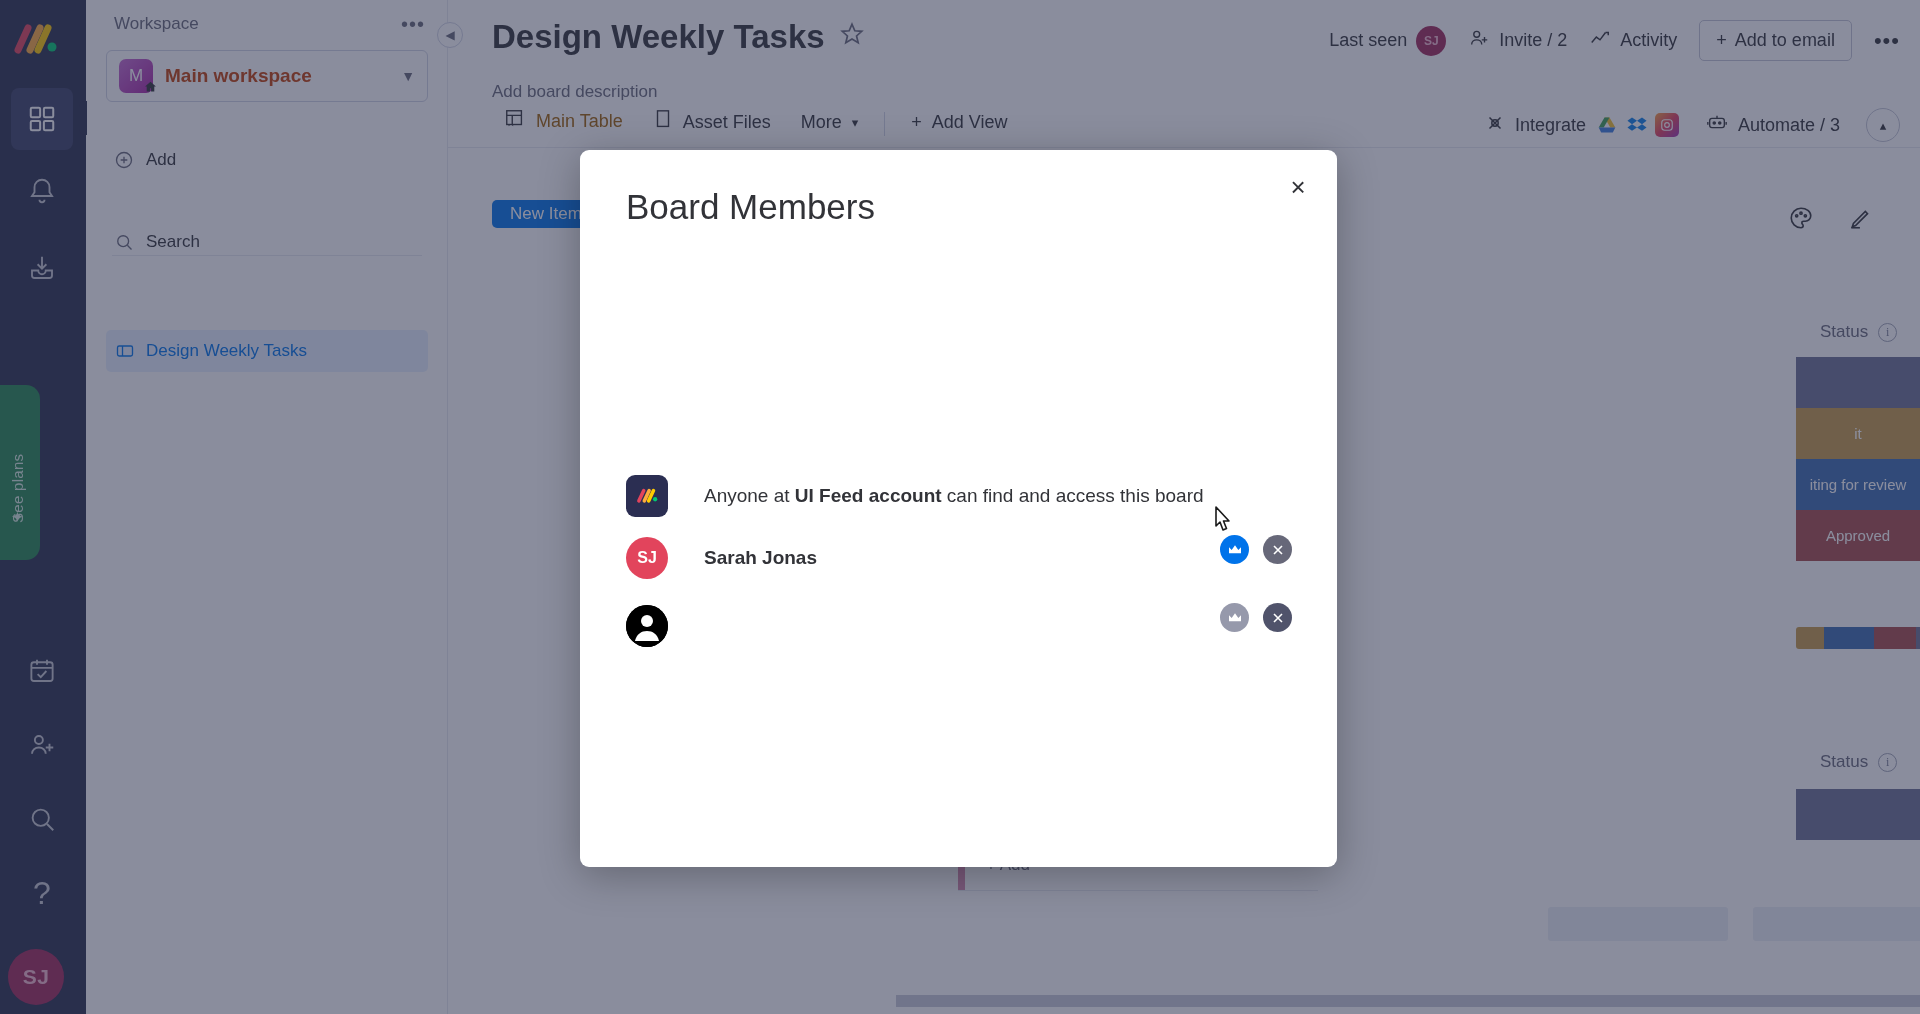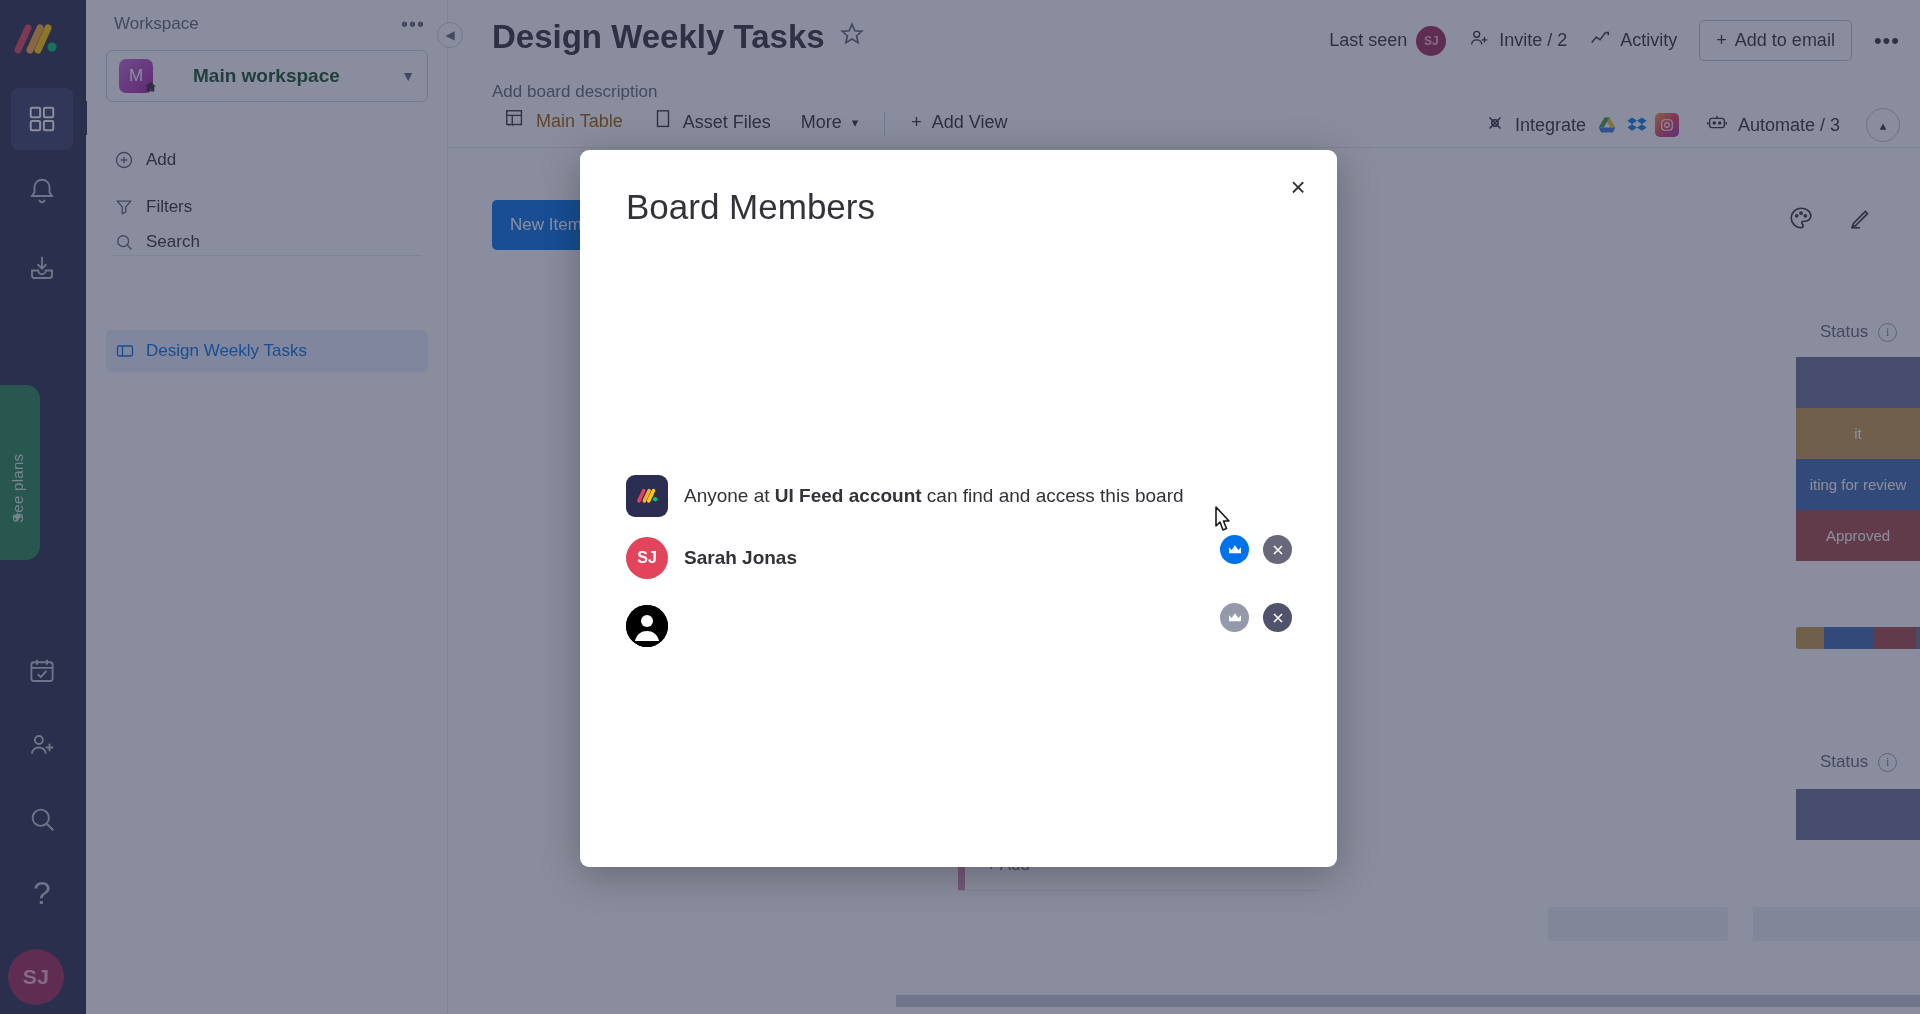--- a/index.html
+++ b/index.html
@@ -62,21 +62,21 @@
     border: 1px solid #d0d4e4; border-radius: 6px;
     display: flex; align-items: center; padding: 0 12px; gap: 12px;
   }
   .ws-avatar {
     position: relative; width: 34px; height: 34px; border-radius: 7px;
     background: linear-gradient(135deg,#c36bd1,#a625a4);
     color: #fff; display: flex; align-items: center; justify-content: center;
     font-size: 17px; font-weight: 500;
   }
   .ws-home { position: absolute; right: -4px; bottom: -3px; font-size: 12px; color: #323338; }
-  .ws-name { font-size: 19px; font-weight: bold; color: #14532d; flex: 1; margin-left: 28px; }
+  .ws-name { font-size: 19px; font-weight: bold; color: #c2410c; flex: 1; }
   .ws-chev { color: #676879; font-size: 14px; }
 
   .side-item {
     position: absolute; left: 20px; width: 322px; height: 36px;
     display: flex; align-items: center; gap: 12px;
     font-size: 17px; color: #323338; padding-left: 8px; border-radius: 4px;
   }
   .side-icon { width: 20px; height: 20px; display:flex; align-items:center; justify-content:center; color:#676879; }
   .side-sep { position: absolute; left: 26px; top: 255px; width: 310px; height: 1px; background: #e6e9ef; }
   .board-item {
@@ -123,21 +123,21 @@
   .integ-icons { display: flex; gap: 6px; }
   .ii { width: 24px; height: 24px; border-radius: 5px; display:flex; align-items:center; justify-content:center; }
   .chev-circle {
     width: 34px; height: 34px; border-radius: 50%; border: 1px solid #c3c6d4;
     display: flex; align-items: center; justify-content: center; color: #323338; font-size: 13px;
   }
   .tabs-rule { position: absolute; left: 0; right: 0; top: 147px; height: 1px; background: #e6e9ef; }
 
   
   .newitem {
-    position: absolute; left: 44px; top: 200px; height: 50px;
+    position: absolute; left: 44px; top: 200px; height: 28px;
     background: #0073ea; color: #fff; border-radius: 5px;
     display: flex; align-items: center; padding: 0 18px; font-size: 17px;
   }
   .toolbar-icons { position: absolute; left: 1340px; top: 205px; display: flex; gap: 34px; color: #323338; }
 
   
   .group-title { position: absolute; display: flex; align-items: center; gap: 12px; font-size: 22px; }
   .group-caret { width: 22px; height: 22px; border-radius: 50%; display:flex; align-items:center; justify-content:center; color:#fff; font-size: 11px;}
   .row-name-cell {
     position: absolute; left: 510px; height: 51px; width: 360px;
@@ -175,21 +175,21 @@
     font-size: 26px; color: #323338; line-height: 1;
   }
   .modal-title { position: absolute; left: 46px; top: 37px; font-size: 35px; color: #323338; }
   .modal-input {
     position: absolute; left: 46px; top: 135px; width: 666px; height: 48px;
     border: 1px solid #c3c6d4; border-radius: 5px; padding: 0 14px;
     font-size: 18px; font-family: "Liberation Sans", sans-serif; color: #323338;
     background: #fff;
   }
   .modal-input::placeholder { color: #676879; }
-  .mrow { position: absolute; left: 46px; width: 666px; display: flex; align-items: center; gap: 16px; }
+  .mrow { position: absolute; left: 46px; width: 666px; display: flex; align-items: center; gap: 36px; }
   .m-ava { width: 42px; height: 42px; border-radius: 50%; flex: 0 0 42px; display:flex; align-items:center; justify-content:center; }
   .m-ava.sq { border-radius: 9px; }
   .m-text { font-size: 19px; color: #323338; }
   .m-text b { font-weight: bold; }
   .m-name { font-size: 19px; font-weight: bold; color: #323338; }
   .m-sub { font-size: 15px; color: #676879; margin-top: 3px; display:flex; align-items:center; gap:6px;}
   .m-resend { color: #0073ea; }
   .row-actions { position: absolute; right: 0; display: flex; gap: 14px; align-items: center; }
   .act {
     width: 29px; height: 29px; border-radius: 50%;
@@ -433,28 +433,20 @@
 
       <div class="side-item" style="top:142px;">
         <span class="side-icon">
           <svg width="20" height="20" viewBox="0 0 24 24" fill="none" stroke="#676879" stroke-width="1.6">
               <circle cx="12" cy="12" r="9"></circle>
               <path d="M12 8v8M8 12h8"></path>
             </svg>
         </span>
         <span>Add</span>
       </div>
-      <div class="side-item" style="top:189px;">
-        <span class="side-icon">
-          <svg width="20" height="20" viewBox="0 0 24 24" fill="none" stroke="#676879" stroke-width="1.6">
-              <path d="M4 5h16l-6 7v6l-4 2v-8z"></path>
-            </svg>
-        </span>
-        <span>Filters</span>
-      </div>
       <div class="side-item" style="top:224px;">
         <span class="side-icon">
           <svg width="20" height="20" viewBox="0 0 24 24" fill="none" stroke="#676879" stroke-width="1.6">
               <circle cx="11" cy="11" r="6.5"></circle>
               <path d="M16 16l5 5"></path>
             </svg>
         </span>
         <span>Search</span>
       </div>
 

